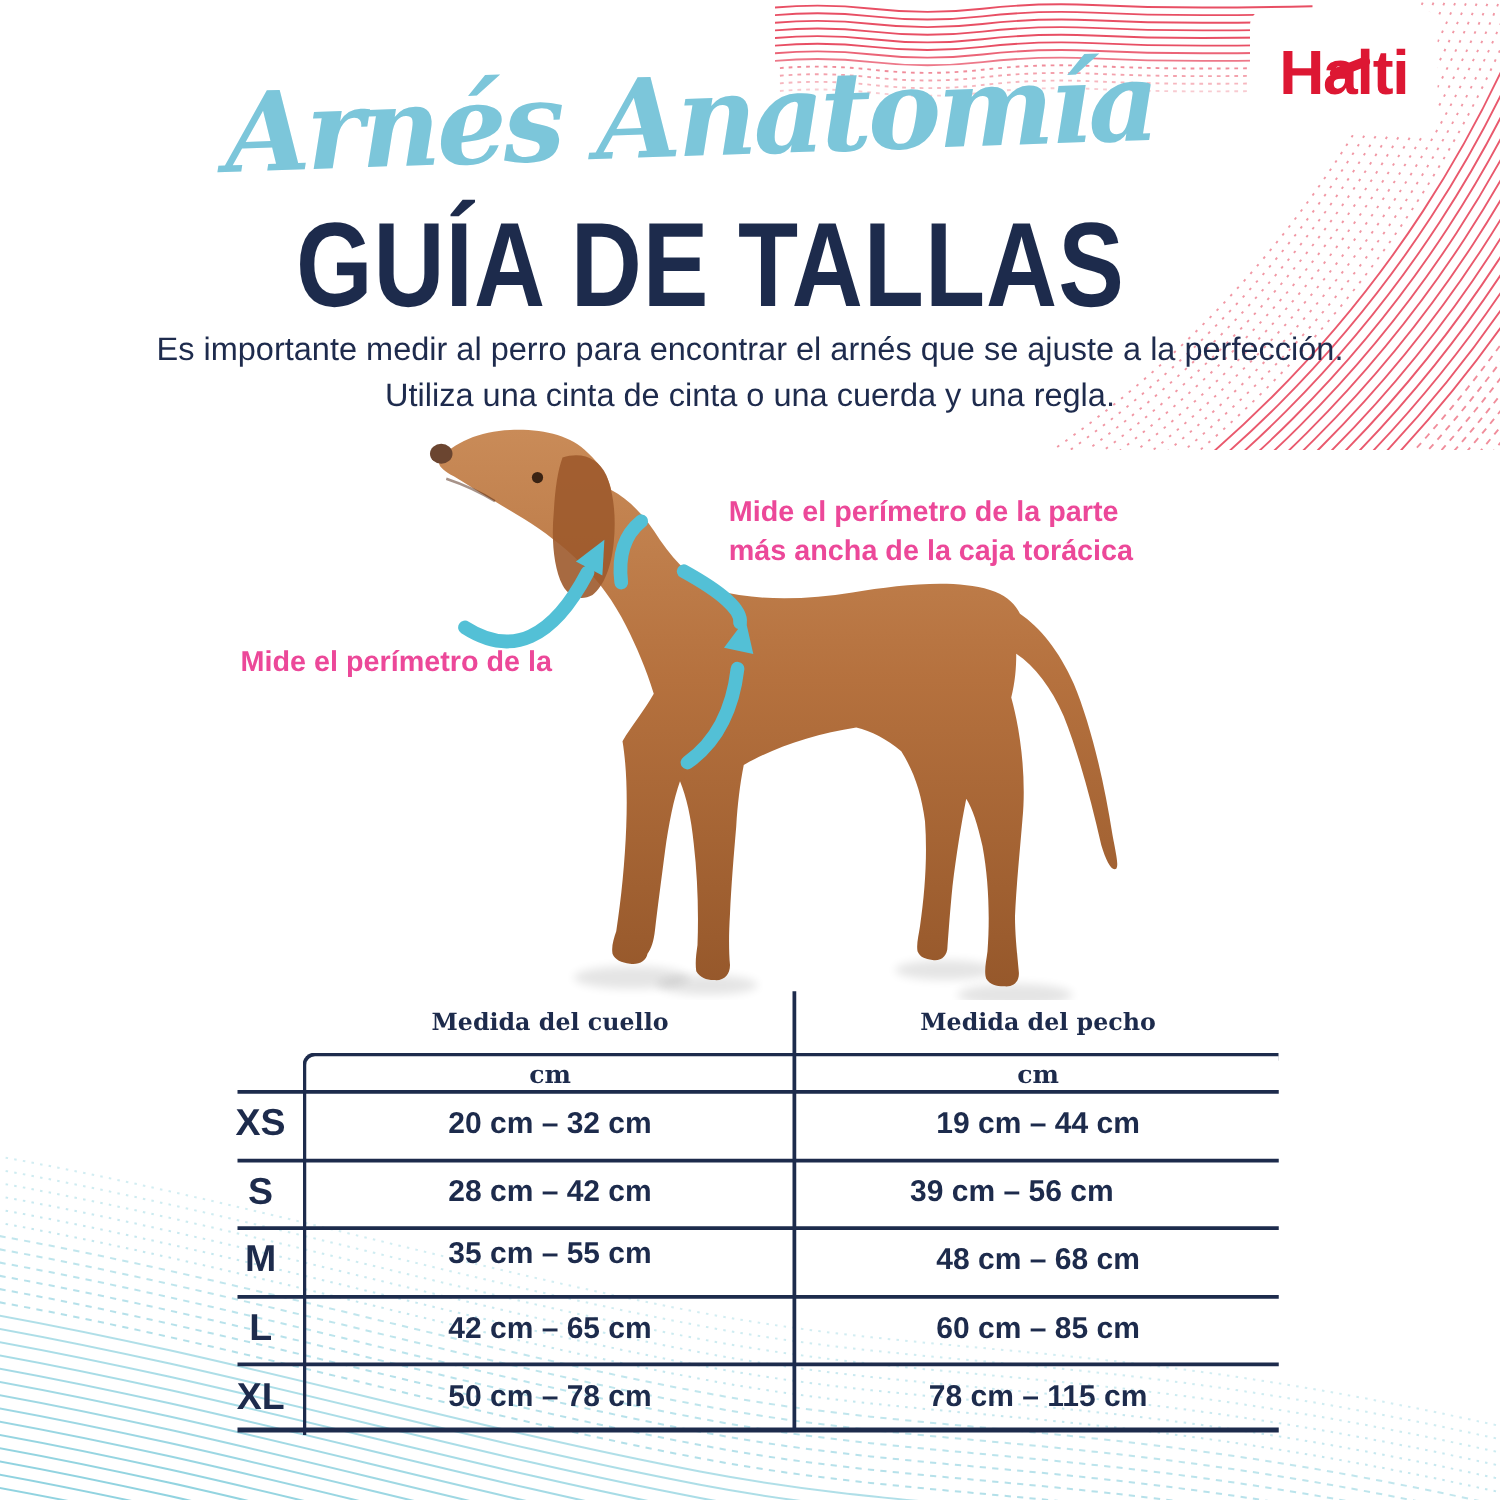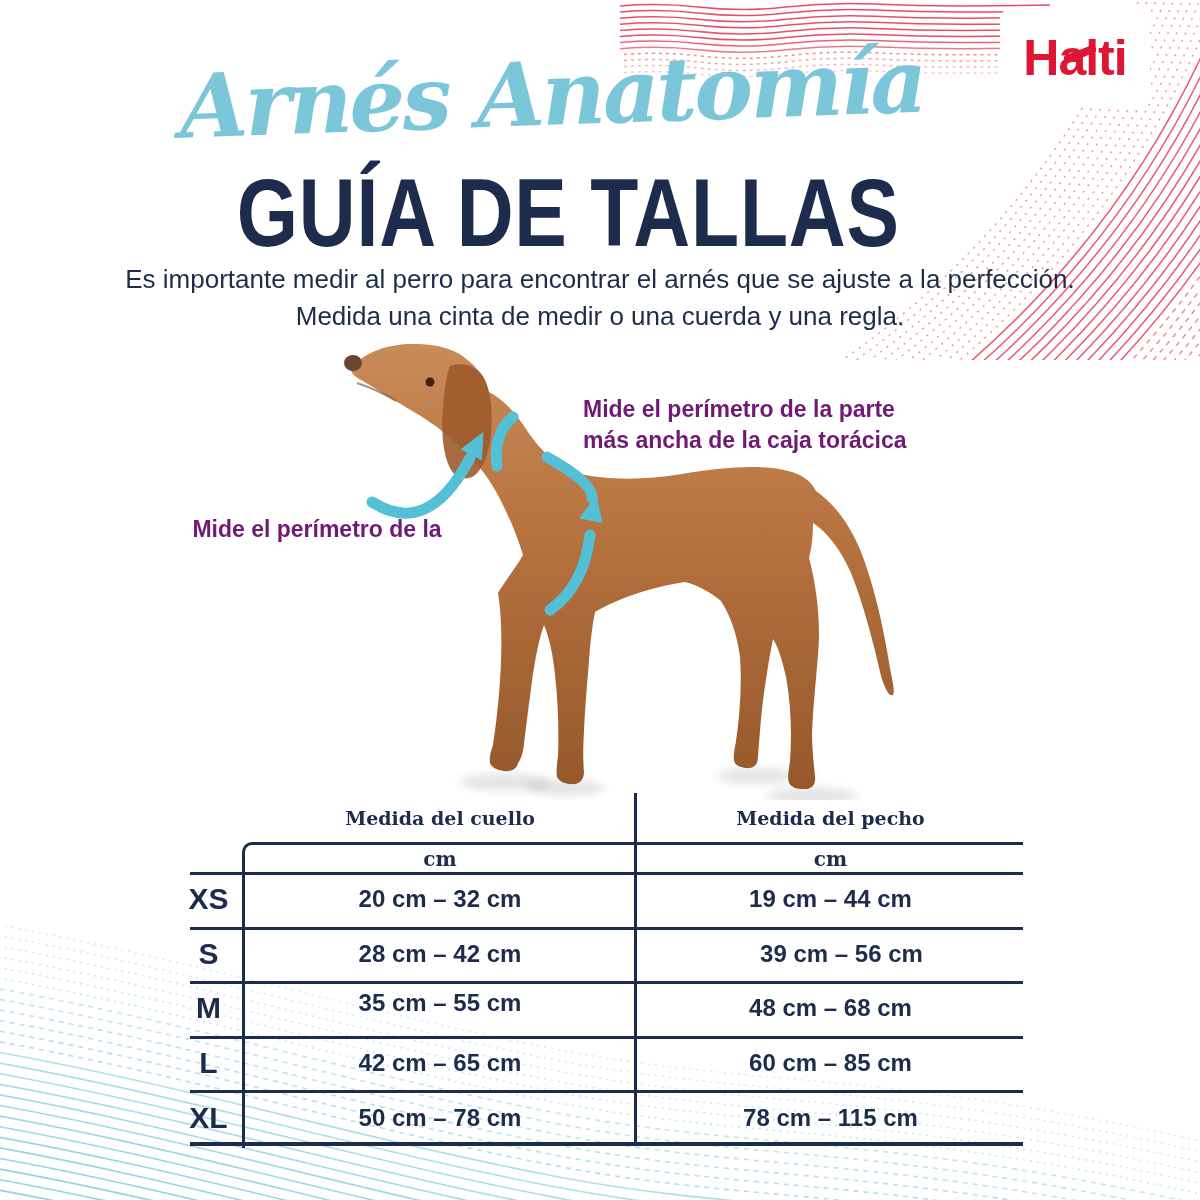--- a/index.html
+++ b/index.html
@@ -23,21 +23,21 @@
      color:#7cc6da;transform:rotate(-2deg);letter-spacing:-3px;}
   #main-title{left:0;top:158px;width:1200px;padding-right:64px;box-sizing:border-box;text-align:center;}
   #main-title span{display:inline-block;transform:scaleX(0.82);transform-origin:50% 50%;
      font-size:96px;font-weight:700;letter-spacing:1px;color:#1d2b4c;white-space:nowrap;}
   .intro{left:0;width:1200px;text-align:center;font-size:26px;font-weight:400;color:#1e2b4d;}
   #intro-1{top:264px;}
   #intro-2{top:301px;}
 
   
   #dog-wrap{left:300px;top:330px;width:600px;height:470px;}
-  .note{position:absolute;z-index:2;font-size:23px;font-weight:700;line-height:31px;color:#701a75;}
+  .note{position:absolute;z-index:2;font-size:23px;font-weight:700;line-height:31px;color:#ec4899;}
   #note-neck{left:162px;top:514px;width:310px;text-align:center;}
   #note-chest{left:583px;top:394px;width:360px;text-align:left;}
 
   
   #size-table{left:175px;top:793px;width:848px;height:356px;z-index:2;}
   .tcell{position:absolute;display:flex;align-items:center;justify-content:center;}
   .thead{font-family:"DejaVu Serif",serif;font-weight:700;font-size:19px;}
   .tunit{font-family:"DejaVu Serif",serif;font-weight:700;font-size:20px;}
   .tsize{font-family:Liberation Sans, sans-serif;font-weight:700;font-size:30px;}
   .tval{font-size:24px;font-weight:700;}
@@ -129,21 +129,21 @@
   <div id="logo-box">
     <span id="logo-text">Halti</span>
     <span id="logo-slash"></span>
   </div>
 
   <div id="script-title" class="content">Arnés Anatomía</div>
   <div id="main-title" class="content">
     <span>GUÍA DE TALLAS</span>
   </div>
   <div id="intro-1" class="content intro">Es importante medir al perro para encontrar el arnés que se ajuste a la perfección.</div>
-  <div id="intro-2" class="content intro">Medida una cinta de medir o una cuerda y una regla.</div>
+  <div id="intro-2" class="content intro">Utiliza una cinta de cinta o una cuerda y una regla.</div>
 
   <svg id="dog-wrap" class="content" width="600" height="470" viewBox="0 0 600 470">
     <defs>
       <linearGradient id="dogGrad" x1="0" y1="0" x2="0" y2="1">
         <stop offset="0" stop-color="#c98b58"></stop>
         <stop offset="0.45" stop-color="#b5713e"></stop>
         <stop offset="1" stop-color="#96582b"></stop>
       </linearGradient>
       <filter id="soft" x="-50%" y="-50%" width="200%" height="200%">
         <feGaussianBlur stdDeviation="4"></feGaussianBlur>
@@ -211,21 +211,21 @@
     <div class="tcell tunit" style="left:70px;top:52px;width:390px;height:27px;">cm</div>
     <div class="tcell tunit" style="left:463px;top:52px;width:385px;height:27px;">cm</div>
     <div id="t-rows">
         <div class="hline" style="left: 15px; top: 79px; width: 833px;"></div>
         <div class="tcell tsize" style="left: 0px; top: 79px; width: 67px; height: 54.6px;">XS</div>
         <div class="tcell tval" style="left: 70px; top: 79px; width: 390px; height: 54.6px;">20 cm – 32 cm</div>
         <div class="tcell tval" style="left: 463px; top: 79px; width: 385px; height: 54.6px;">19 cm – 44 cm</div>
         <div class="hline" style="left: 15px; top: 133.6px; width: 833px;"></div>
         <div class="tcell tsize" style="left: 0px; top: 133.6px; width: 67px; height: 54.6px;">S</div>
         <div class="tcell tval" style="left: 70px; top: 133.6px; width: 390px; height: 54.6px;">28 cm – 42 cm</div>
-        <div class="tcell tval" style="left: 474px; top: 133.6px; width: 385px; height: 54.6px;">39 cm – 56 cm</div>
+        <div class="tcell tval" style="left: 442px; top: 133.6px; width: 385px; height: 54.6px;">39 cm – 56 cm</div>
         <div class="hline" style="left: 15px; top: 188.2px; width: 833px;"></div>
         <div class="tcell tsize" style="left: 0px; top: 188.2px; width: 67px; height: 54.6px;">M</div>
         <div class="tcell tval" style="left: 70px; top: 188.2px; width: 390px; height: 44px;">35 cm – 55 cm</div>
         <div class="tcell tval" style="left: 463px; top: 188.2px; width: 385px; height: 54.6px;">48 cm – 68 cm</div>
         <div class="hline" style="left: 15px; top: 242.8px; width: 833px;"></div>
         <div class="tcell tsize" style="left: 0px; top: 242.8px; width: 67px; height: 54.6px;">L</div>
         <div class="tcell tval" style="left: 70px; top: 242.8px; width: 390px; height: 54.6px;">42 cm – 65 cm</div>
         <div class="tcell tval" style="left: 463px; top: 242.8px; width: 385px; height: 54.6px;">60 cm – 85 cm</div>
         <div class="hline" style="left: 15px; top: 297.4px; width: 833px;"></div>
         <div class="tcell tsize" style="left: 0px; top: 297.4px; width: 67px; height: 54.6px;">XL</div>

